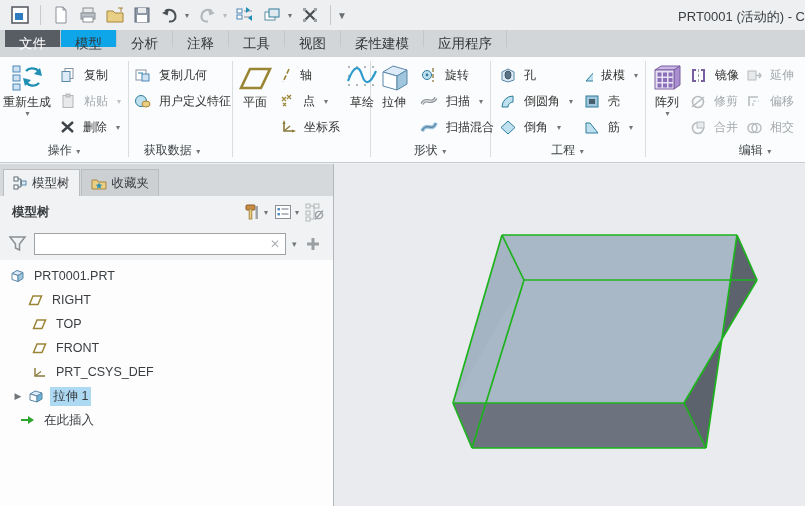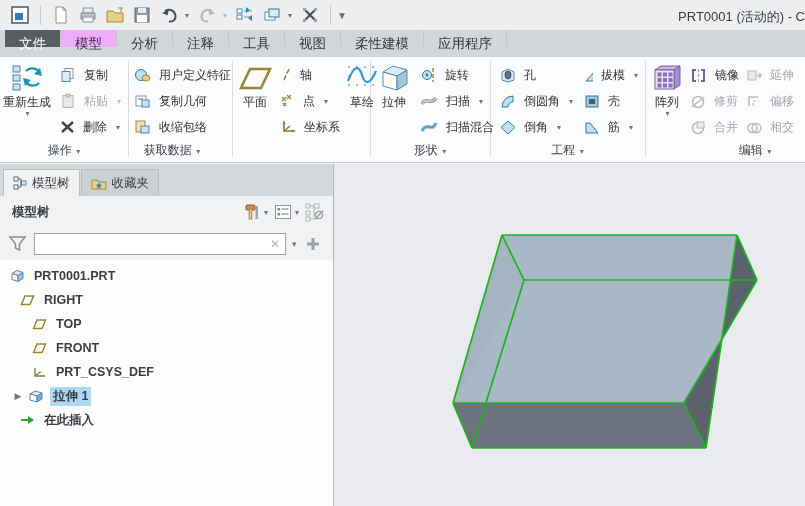--- a/index.html
+++ b/index.html
@@ -11,21 +11,21 @@
   .qa-btn{width:24px;height:24px;display:flex;align-items:center;justify-content:center;flex:0 0 auto;}
   .qa-dd{font-size:8px;color:#6a6f73;margin-left:-2px;width:10px;text-align:center;}
   .qa-dd.dis{color:#b7babd;}
   .qa-sep{width:1px;height:20px;background:#c7cacc;margin:0 5px;flex:0 0 auto;}
   #title{position:absolute;top:8px;right:0px;font-size:13px;color:#3c4043;white-space:nowrap;}
 
   
   #tabs{position:absolute;top:30px;left:0;width:805px;height:27px;background:#d3d6d9;display:flex;}
   .rtab{height:17px;line-height:27px;padding:0 14px;font-size:13.5px;color:#33373a;border-right:1px solid #c3c7ca;cursor:default;}
   .rtab.file{background:var(--tab_file_bg);color:#fff;margin-left:5px;}
-  .rtab.active{background:#f0abfc;border-right:1px solid #c3c7ca;}
+  .rtab.active{background:#0ea5e9;border-right:1px solid #c3c7ca;}
 
   
   #ribbon{position:absolute;top:57px;left:0;width:805px;height:106px;background:#fbfcfd;border-bottom:1px solid #c9ccce;box-sizing:border-box;}
   .vsep{position:absolute;top:4px;height:96px;width:1px;background:#dadde0;}
   .glabel{position:absolute;bottom:3px;font-size:12px;color:#3f4447;text-align:center;white-space:nowrap;}
   .glabel .dd{font-size:8px;color:#707579;}
   .grp{position:absolute;top:4px;display:flex;align-items:flex-start;}
   .bigbtn{display:flex;flex-direction:column;align-items:center;font-size:12px;color:#333;padding:2px 1px;text-align:center;}
   .bigbtn .lbl{margin-top:3px;line-height:13px;white-space:nowrap;}
   .col{display:flex;flex-direction:column;padding-top:1px;}
@@ -40,21 +40,21 @@
   .ntab.active{background:#f1f2f3;}
   #navhead{position:absolute;top:196px;left:0;width:334px;height:32px;background:#f1f2f3;display:flex;align-items:center;box-sizing:border-box;border-right:1px solid #b4b7ba;}
   #navhead .t{font-size:12.5px;color:#3a3e41;font-weight:bold;margin-left:12px;flex:1;}
   .hicon{display:flex;align-items:center;margin-right:6px;gap:2px;}
   #filterrow{position:absolute;top:228px;left:0;width:334px;height:32px;background:#f1f2f3;display:flex;align-items:center;box-sizing:border-box;border-right:1px solid #b4b7ba;}
   #filterbox{margin-left:6px;width:252px;height:22px;background:#fff;border:1px solid #9fa3a6;display:flex;align-items:center;box-sizing:border-box;}
   #filterbox input{flex:1;border:none;outline:none;height:18px;font-size:12px;padding:0 4px;background:transparent;}
   .clr{color:#b0b4b7;font-size:12px;padding:0 5px;}
   #tree{position:absolute;top:260px;left:0;width:334px;height:246px;background:#fdfdfe;box-sizing:border-box;border-right:1px solid #b4b7ba;padding-top:4px;}
   .trow{display:flex;align-items:center;height:24px;font-size:12.5px;color:#3a3e41;}
-  .trow .lbl{margin-left:6px;padding:1px 3px;font-weight:bold;}
+  .trow .lbl{margin-left:6px;padding:1px 3px;}
   .trow .lbl.sel{background:var(--selection);}
   .exp{width:12px;font-size:9px;color:#707579;text-align:center;}
 
   
   #viewport{position:absolute;top:164px;left:334px;width:471px;height:342px;background:var(--viewport_bg);}
 </style>
 </head>
 <body>
 
 <div id="win">
@@ -193,39 +193,32 @@
           <span class="dd">▾</span>
         </div>
       </div>
     </div>
     <div class="glabel" style="left:2px;width:124px"><span>操作</span> <span class="dd">▾</span></div>
 
     <div class="grp" style="left:132px;width:98px">
       <div class="col">
         <div class="sbtn">
           <svg width="17" height="16">
-              <circle cx="7" cy="8" r="5.5" fill="#bfe0ee" stroke="#2e7d9c"></circle>
-              <ellipse cx="12" cy="11" rx="4" ry="3" fill="#e9cf85" stroke="#a8863c"></ellipse>
-            </svg>
-          <span>用户定义特征</span>
-        </div>
-        <div class="sbtn">
-          <svg width="17" height="16">
               <rect x="2" y="3" width="10" height="10" fill="#fff" stroke="#8a93a0"></rect>
               <rect x="8" y="7" width="7" height="7" fill="#cfe2f2" stroke="#4b86b8"></rect>
               <path d="M4 6 h5" stroke="#2e7d9c"></path>
             </svg>
           <span>复制几何</span>
         </div>
         <div class="sbtn">
           <svg width="17" height="16">
-              <rect x="2" y="2" width="9" height="11" fill="#f2e2ae" stroke="#a8863c"></rect>
-              <rect x="7" y="7" width="8" height="7" fill="#cfe2f2" stroke="#4b86b8"></rect>
-            </svg>
-          <span>收缩包络</span>
+              <circle cx="7" cy="8" r="5.5" fill="#bfe0ee" stroke="#2e7d9c"></circle>
+              <ellipse cx="12" cy="11" rx="4" ry="3" fill="#e9cf85" stroke="#a8863c"></ellipse>
+            </svg>
+          <span>用户定义特征</span>
         </div>
       </div>
     </div>
     <div class="glabel" style="left:120px;width:104px"><span>获取数据</span> <span class="dd">▾</span></div>
 
     <div class="grp" style="left:236px;width:132px">
       <div class="bigbtn">
         <svg width="36" height="30">
             <polygon points="4,25 13,6 33,6 24,25" fill="none" stroke="#9a8535" stroke-width="2.6"></polygon>
           </svg>
@@ -502,21 +495,21 @@
 
   <div id="tree">
     <div class="trow" style="padding-left:10px">
       <svg width="15" height="14">
           <polygon points="2,4.5 7,1.5 13,3.5 8,6.5" fill="#dcebf7" stroke="#5b87a8"></polygon>
           <polygon points="2,4.5 8,6.5 8,12.5 2,10.5" fill="#fff" stroke="#5b87a8"></polygon>
           <polygon points="8,6.5 13,3.5 13,9.5 8,12.5" fill="#9fc6dd" stroke="#5b87a8"></polygon>
         </svg>
       <span class="lbl">PRT0001.PRT</span>
     </div>
-    <div class="trow" style="padding-left:20px">
+    <div class="trow" style="padding-left:28px">
       <svg width="15" height="12">
           <polygon points="1.5,10.5 5,2 13.5,2 10,10.5" fill="none" stroke="#9a8535" stroke-width="1.5"></polygon>
         </svg>
       <span class="lbl">RIGHT</span>
     </div>
     <div class="trow" style="padding-left:32px">
       <svg width="15" height="12">
           <polygon points="1.5,10.5 5,2 13.5,2 10,10.5" fill="none" stroke="#9a8535" stroke-width="1.5"></polygon>
         </svg>
       <span class="lbl">TOP</span>

